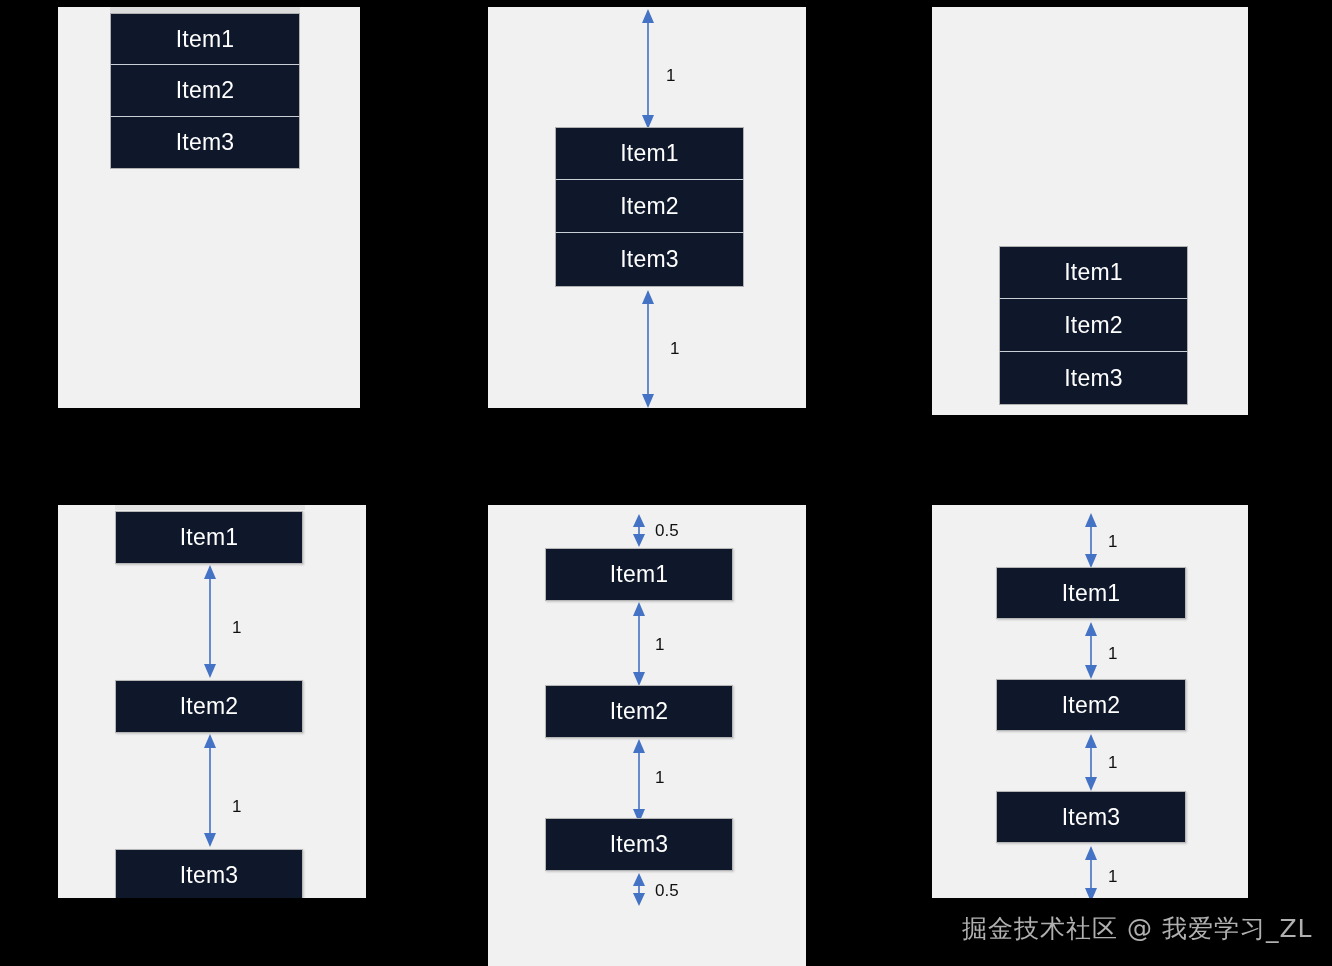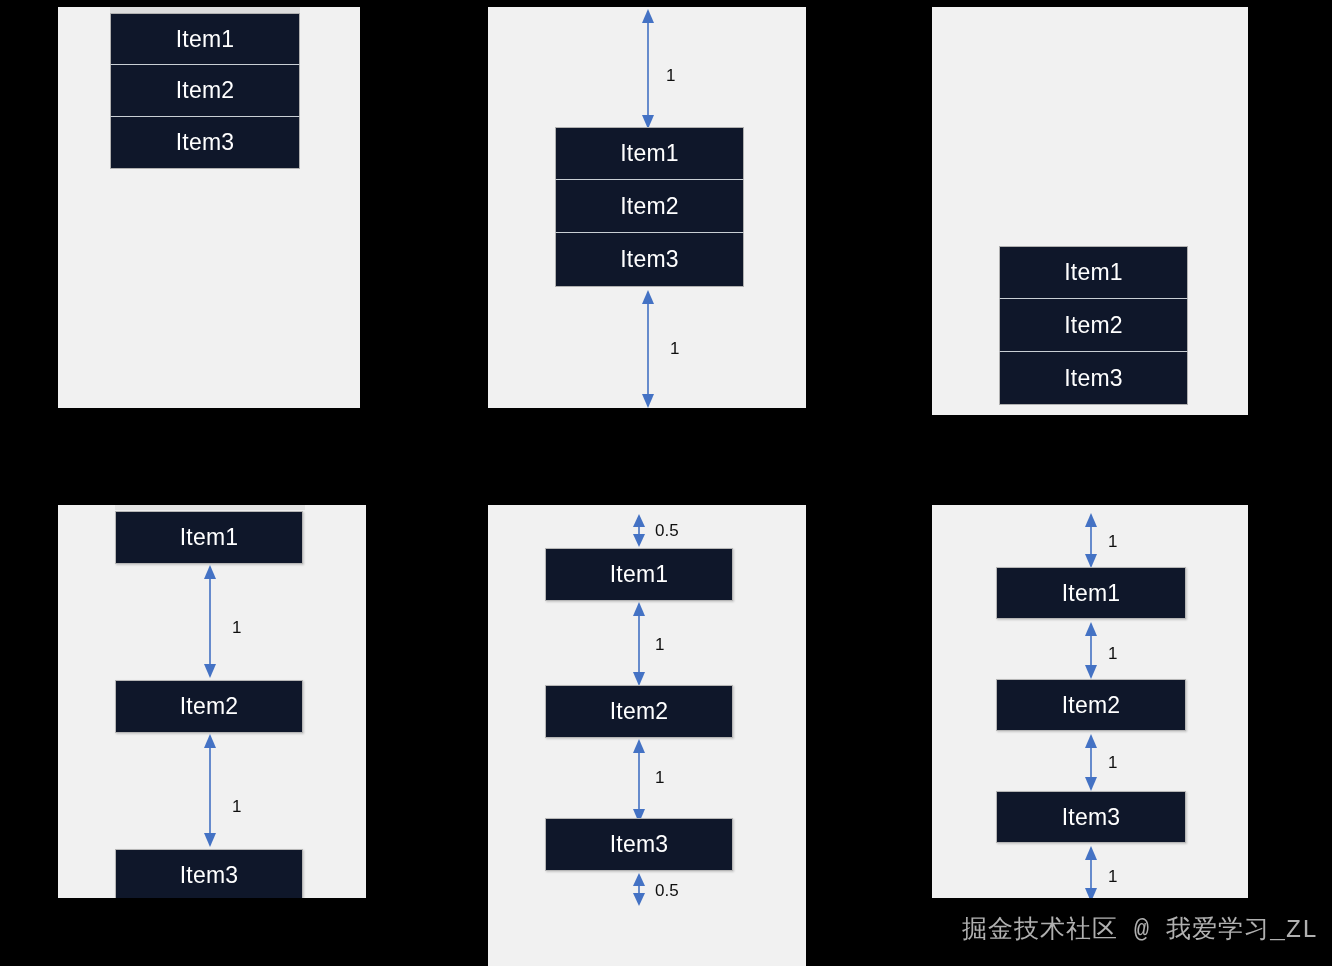--- a/index.html
+++ b/index.html
@@ -271,13 +271,13 @@
   <div class="arrow" style="left:151px; top:341px; width:16px; height:56px;">
     <svg width="16" height="56" viewBox="0 0 16 56">
       <line x1="8" y1="8" x2="8" y2="48" stroke="#4472c4" stroke-width="1.6"></line>
       <polygon points="8,0 14,14 2,14" fill="#4472c4"></polygon>
       <polygon points="8,56 14,42 2,42" fill="#4472c4"></polygon>
     </svg>
   </div>
   <div class="dim-label" style="left:176px; top:363px;">1</div>
 </div>
 
-<div class="watermark" style="left:962px; top:912px;font-family:Liberation Mono, monospace;">掘金技术社区 @ 我爱学习_ZL</div>
+<div class="watermark" style="left:962px; top:912px;">掘金技术社区 @ 我爱学习_ZL</div>
 
 </body></html>

